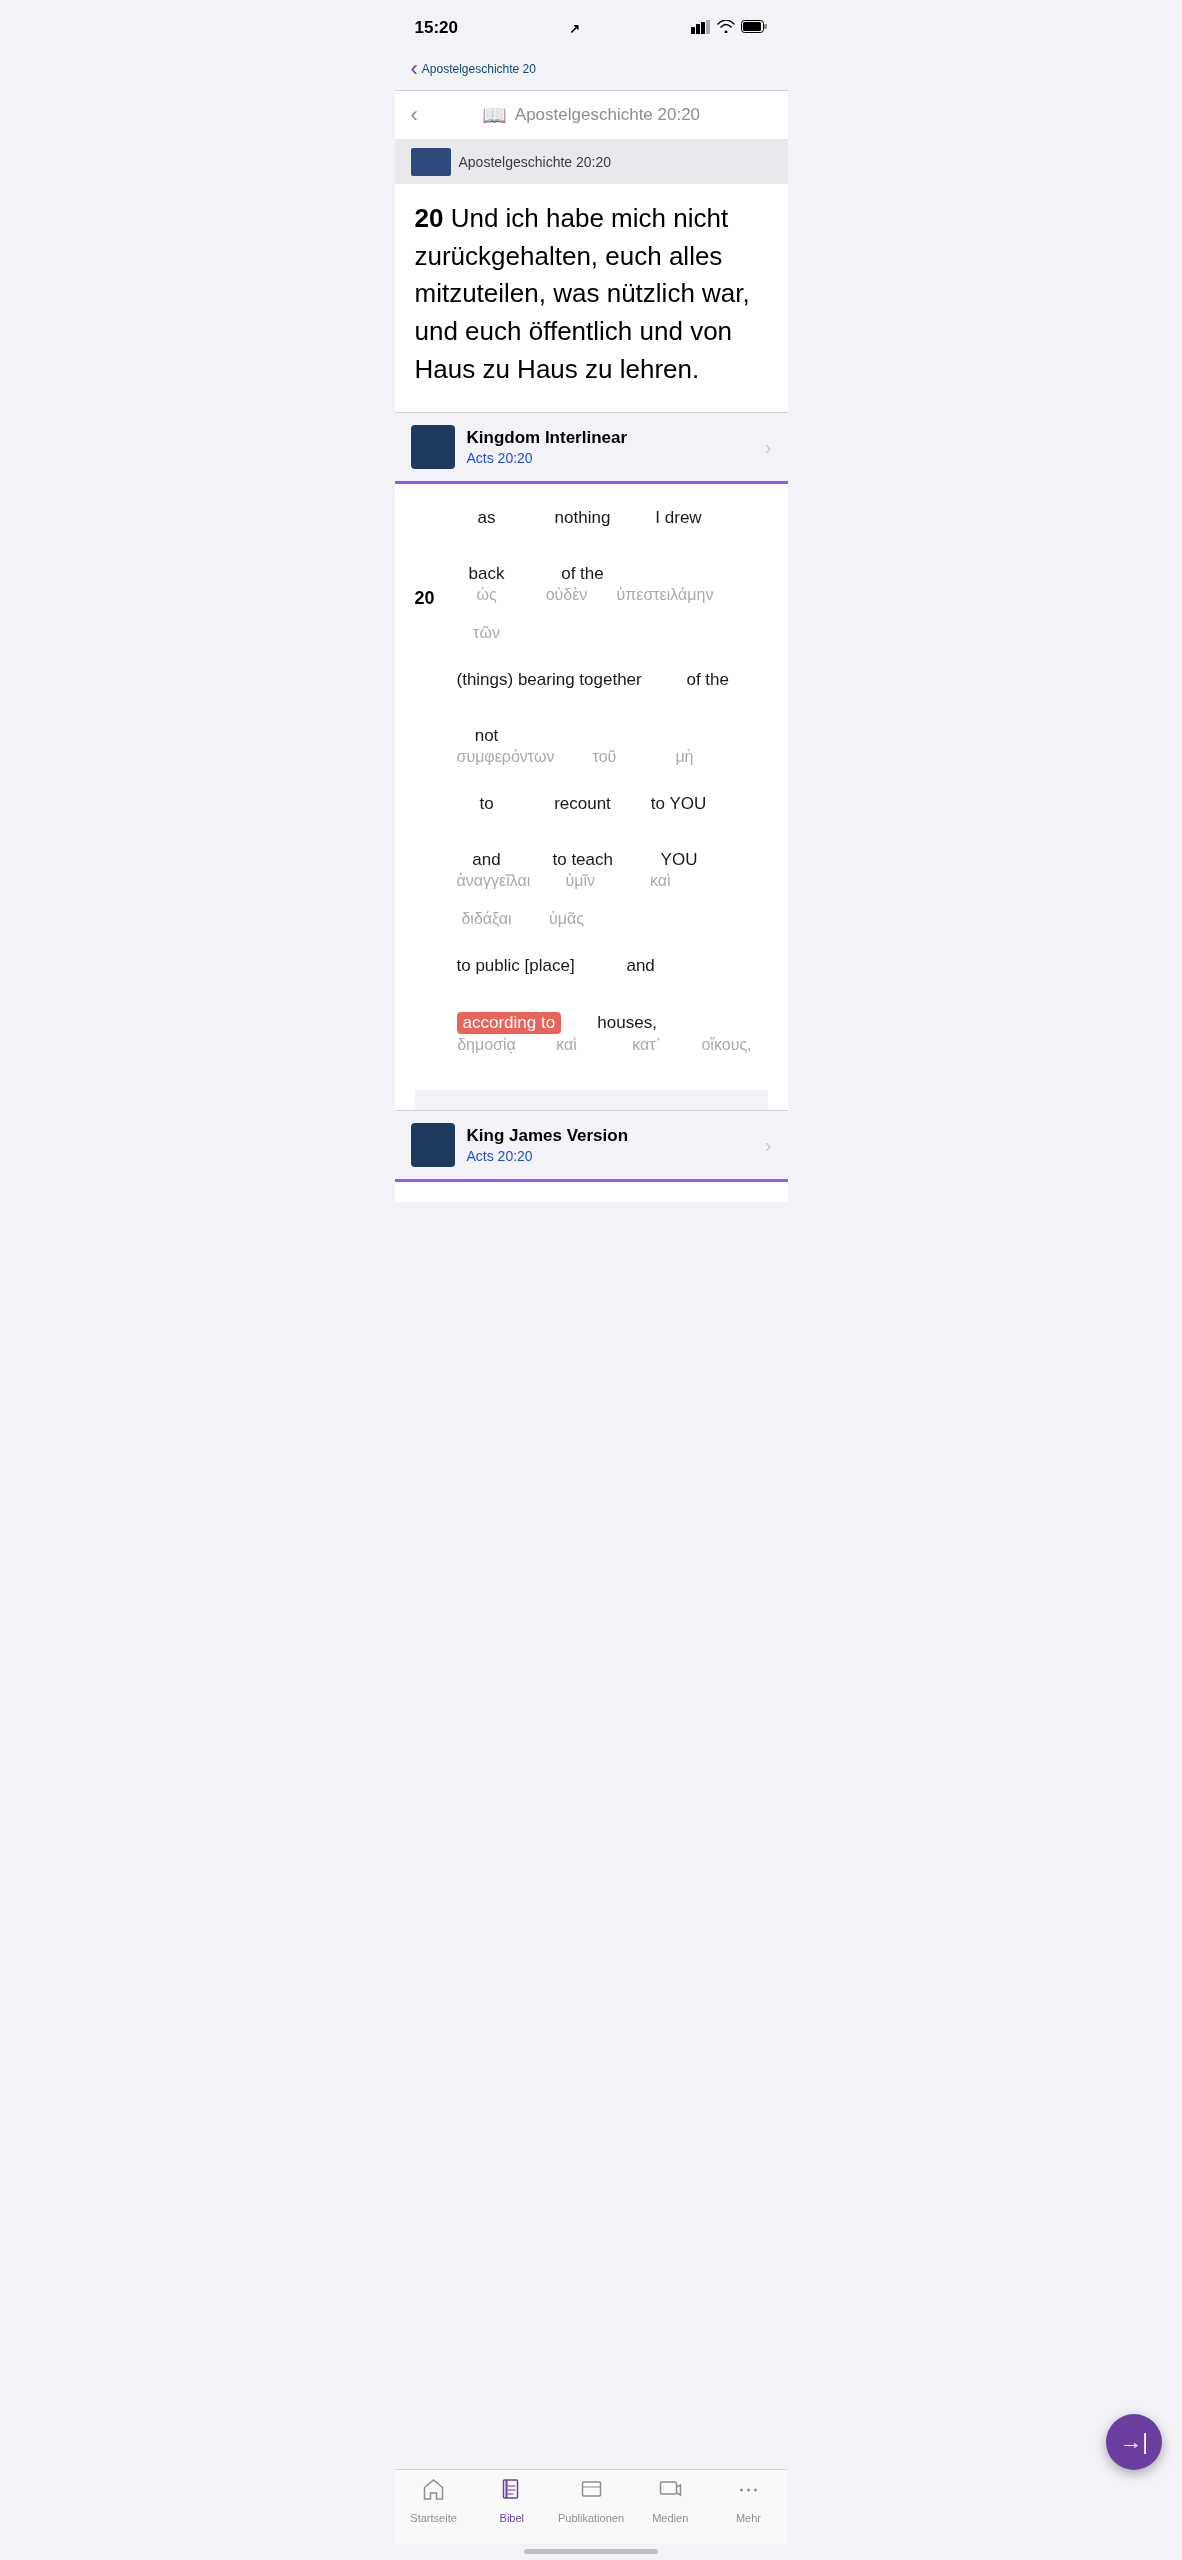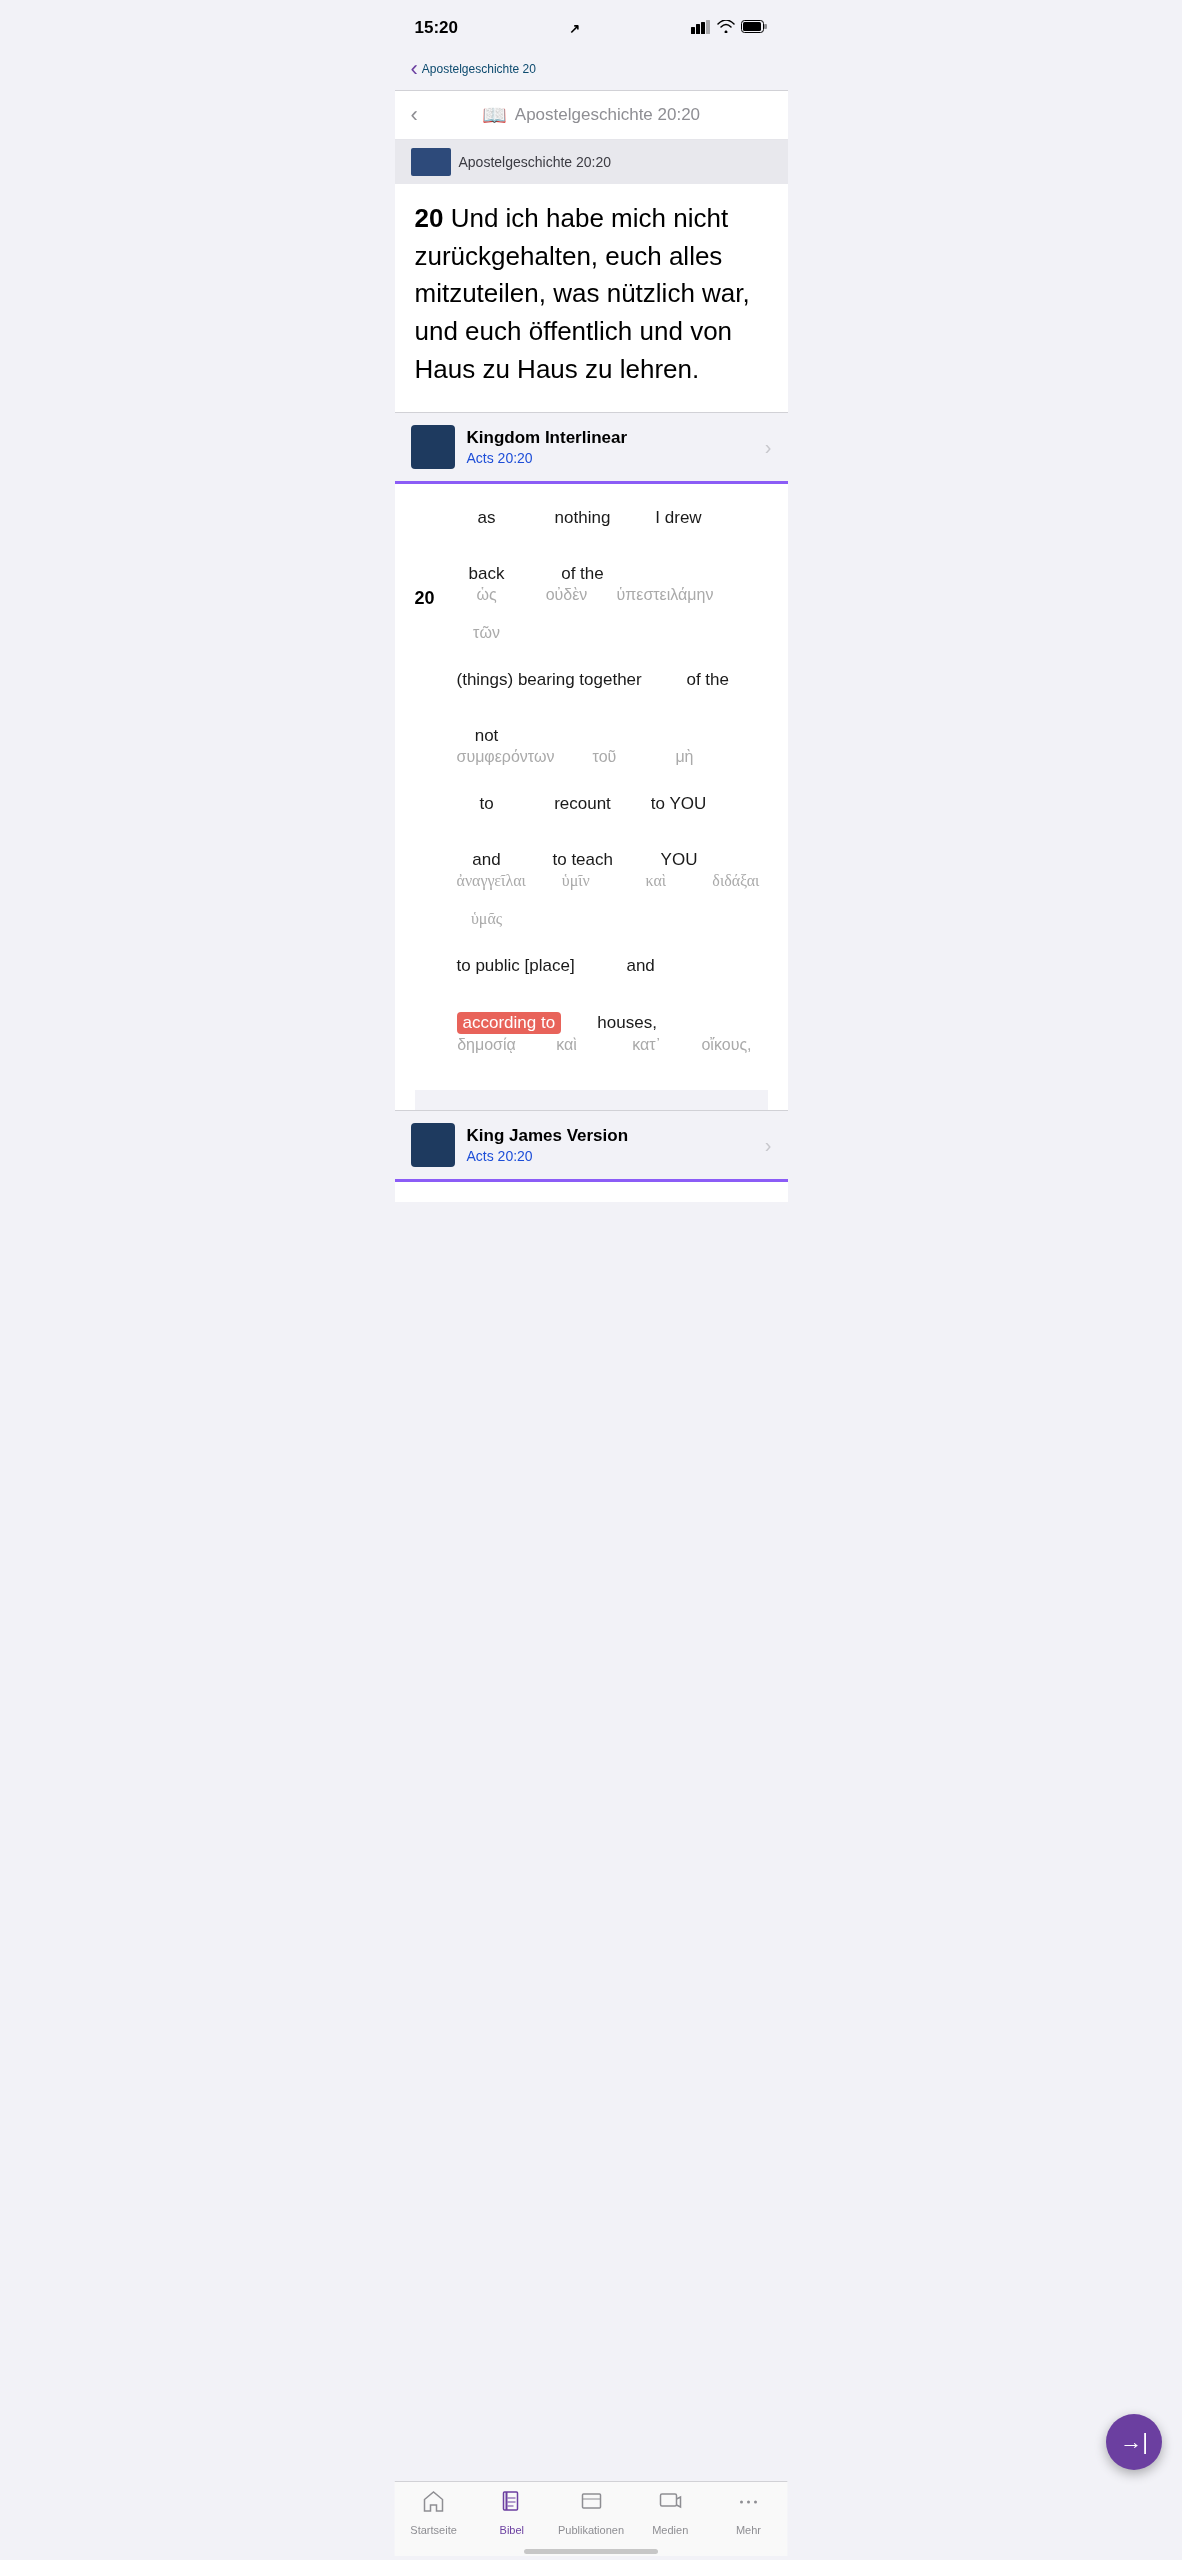--- a/index.html
+++ b/index.html
@@ -209,21 +209,21 @@
       z-index: 100;
     }
     .fab-icon {
       color: #fff;
       font-size: 22px;
     }
 
     
     .tab-bar {
       position: fixed;
-      bottom: 4px;
+      bottom: 16px;
       left: 50%;
       transform: translateX(-50%);
       width: 393px;
       background: #f9f9f9;
       border-top: 1px solid #d1d1d6;
       display: flex;
       justify-content: space-around;
       align-items: center;
       padding: 8px 0 20px;
       z-index: 200;
@@ -421,21 +421,21 @@
 
     <div class="int-block">
       <div class="int-line-eng" style="padding-left:42px; align-items:center;">
         <span class="int-e">to</span>
         <span class="int-e">recount</span>
         <span class="int-e">to YOU</span>
         <span class="int-e">and</span>
         <span class="int-e">to teach</span>
         <span class="int-e">YOU</span>
       </div>
-      <div class="int-line-grk" style="padding-left:42px;font-family:Liberation Serif, serif;">
+      <div class="int-line-grk" style="padding-left:42px;">
         <span class="int-g">ἀναγγεῖλαι</span>
         <span class="int-g">ὑμῖν</span>
         <span class="int-g">καὶ</span>
         <span class="int-g">διδάξαι</span>
         <span class="int-g">ὑμᾶς</span>
       </div>
     </div>
 
     <div class="int-block">
       <div class="int-line-eng" style="padding-left:42px; align-items:center;">

